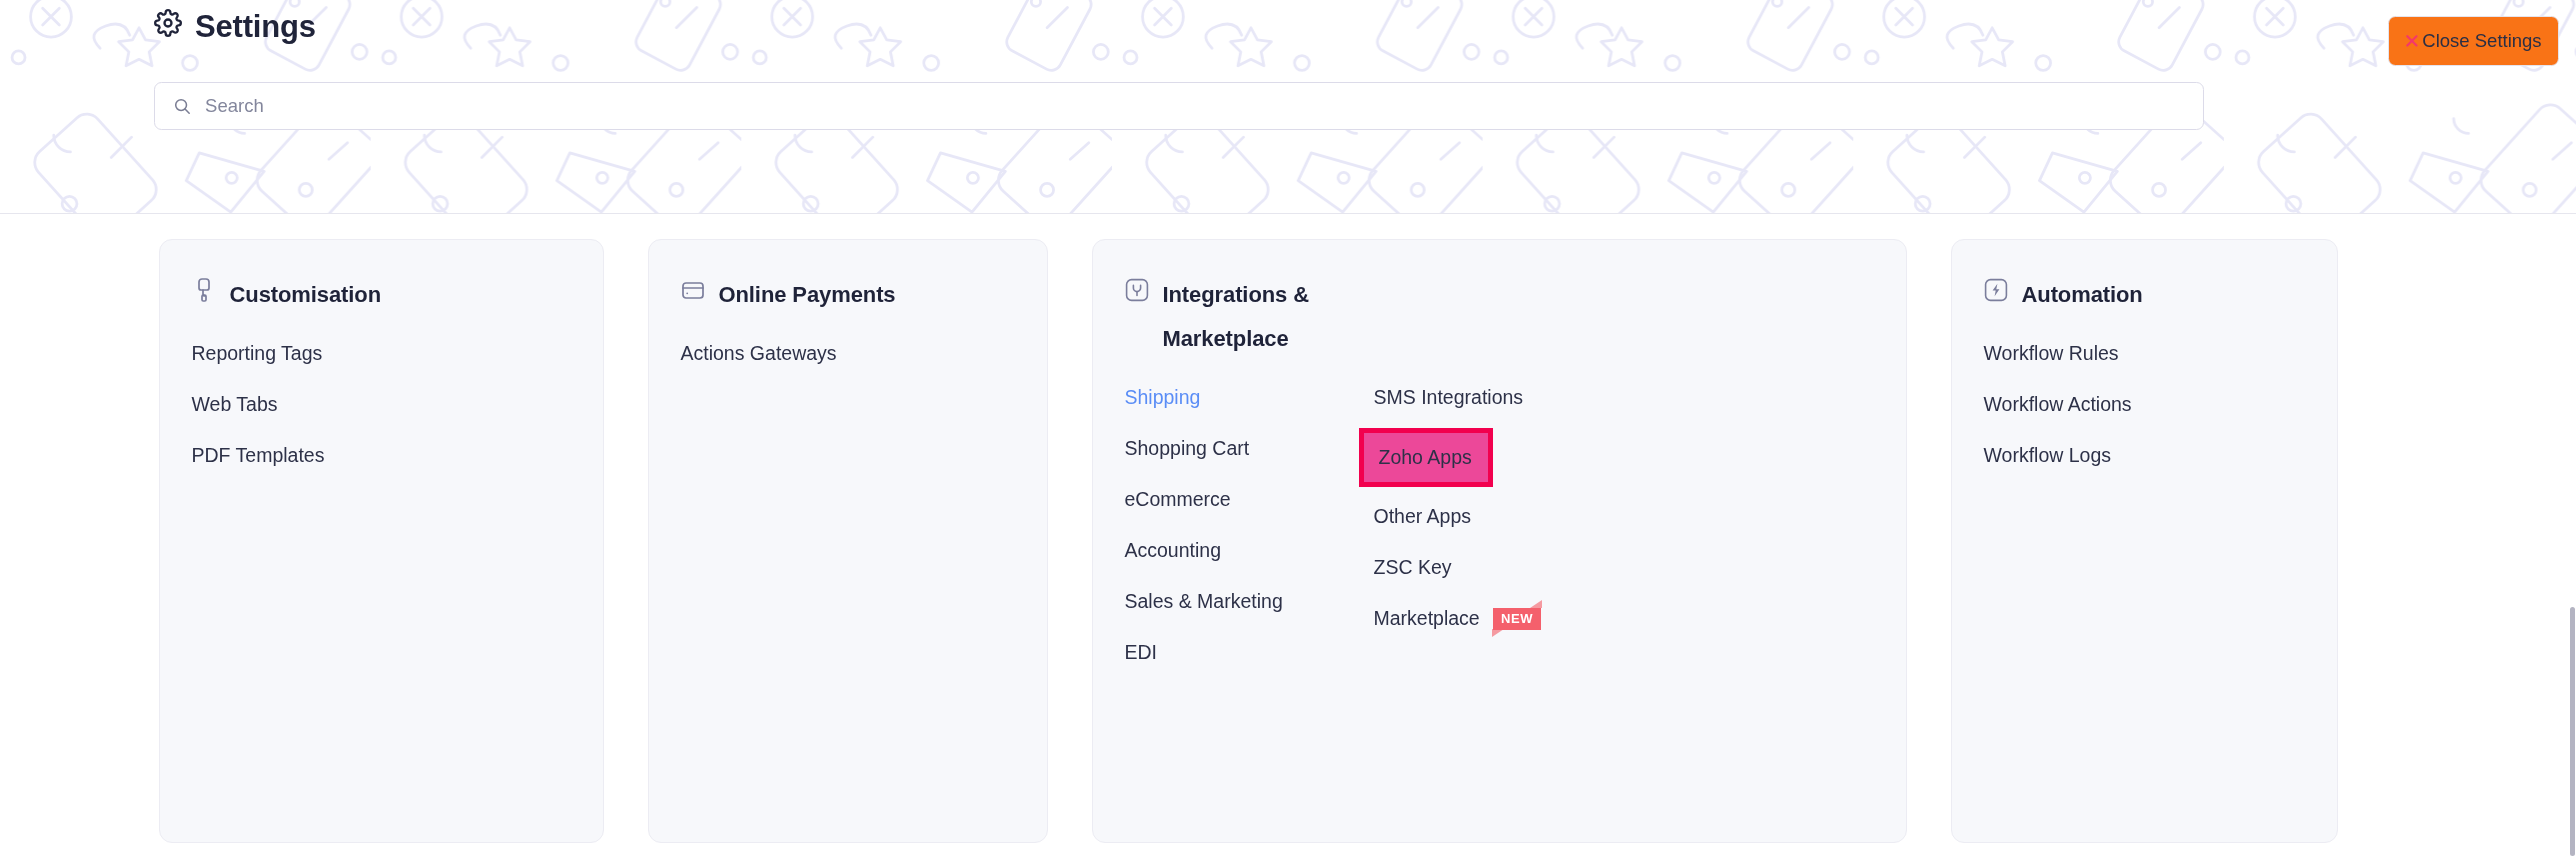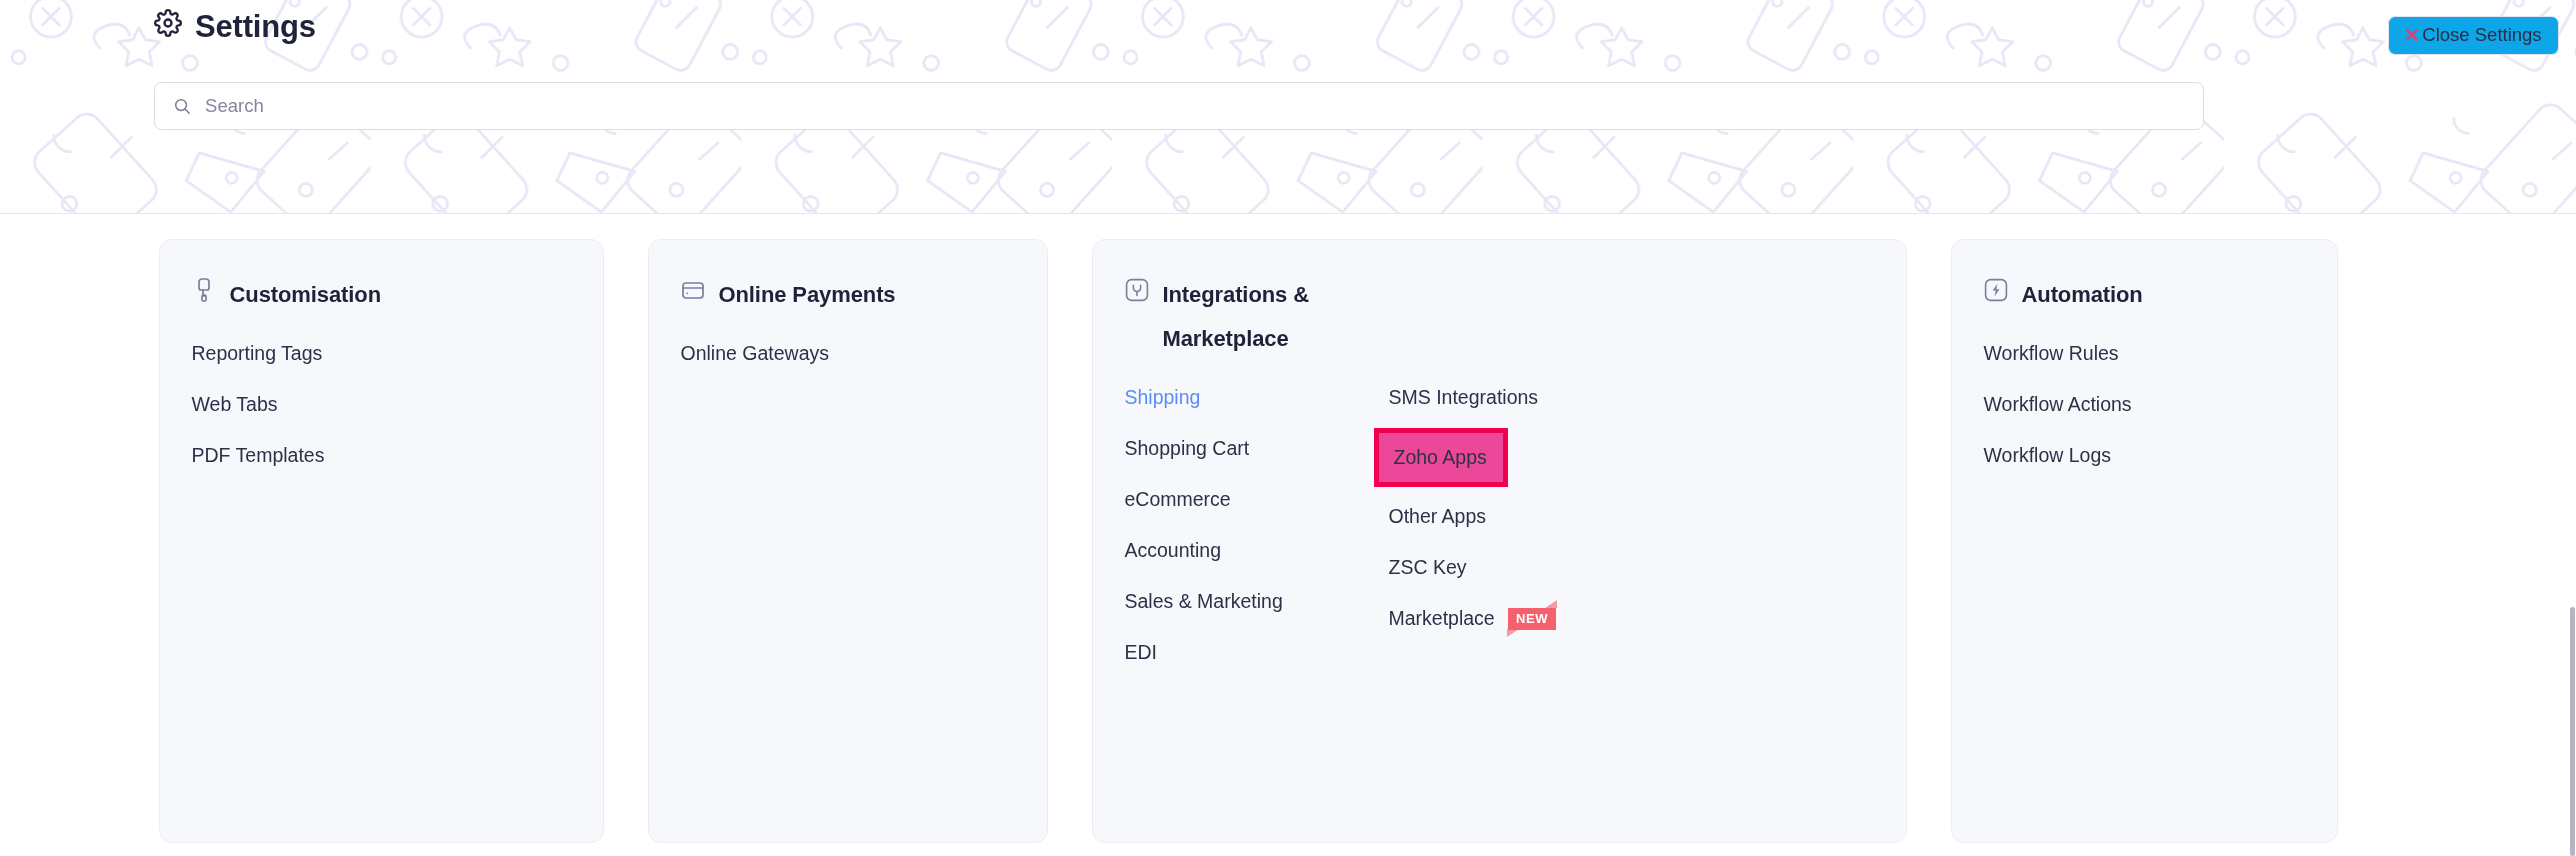--- a/index.html
+++ b/index.html
@@ -46,26 +46,26 @@
     font-size: 31px;
     font-weight: bold;
     color: #20243a;
     letter-spacing: -0.2px;
     line-height: 35px;
   }
 
   .close-settings-btn {
     position: absolute;
     top: 15.8px; right: 16.7px;
-    height: 39px;
+    height: 50px;
     display: flex;
     align-items: center;
     gap: 3px;
     padding: 0 16.7px 0 15px;
-    background: #0ea5e9;
+    background: #f97316;
     border: 0.9px solid #e4e4ee;
     border-radius: 7.4px;
     cursor: pointer;
     font-family: "Liberation Sans", sans-serif;
   }
   .close-x-icon { display: block; width: 15.8px; height: 15.8px; flex: none; }
   .close-settings-label { font-size: 18.5px; color: #2b2f45; line-height: 22px; white-space: nowrap; }
 
   .search-wrap {
     position: absolute;
@@ -154,21 +154,21 @@
     padding: 13px 0;
     cursor: pointer;
     text-decoration: none;
     display: block;
   }
   .card-link.active { color: #5a8df6; }
 
   
   .int-cols { display: flex; gap: 0; }
   .int-col { width: 248px; }
-  .int-col.col-right { margin-left: 16px; width: 389px; }
+  .int-col.col-right { margin-left: 1px; width: 389px; }
 
   .link-row { display: flex; align-items: center; }
 
   .highlight-box {
     display: inline-block;
     border: 5.6px solid #f2004e;
     background: #ec4899;
     padding: 3.7px 16.7px 3.7px 15px;
     margin: 4.6px 0 4.6px -15px;
   }
@@ -312,21 +312,21 @@
       <div class="card card-payments">
         <div class="card-head">
           <svg class="card-head-icon" viewBox="0 0 24 24" fill="none" stroke="#7b7e9c" stroke-width="1.7" stroke-linecap="round" stroke-linejoin="round" xmlns="http://www.w3.org/2000/svg">
             <rect x="2" y="5" width="20" height="15" rx="3"></rect>
             <path d="M2 10 h20"></path>
             <circle cx="6.2" cy="15.3" r="0.9" fill="#7b7e9c" stroke="none"></circle>
           </svg>
           <div class="card-title">Online Payments</div>
         </div>
         <div class="card-links">
-          <a class="card-link">Online Gateways</a>
+          <a class="card-link">Actions Gateways</a>
         </div>
       </div>
 
       <div class="card card-integrations">
         <div class="card-head">
           <svg class="card-head-icon" viewBox="0 0 24 24" fill="none" stroke="#7b7e9c" stroke-width="1.6" stroke-linecap="round" stroke-linejoin="round" xmlns="http://www.w3.org/2000/svg">
             <rect x="1.6" y="1.6" width="20.8" height="20.8" rx="5"></rect>
             <path d="M8.4 7.4 v2.6 a3.6 3.6 0 0 0 7.2 0 V7.4"></path>
             <path d="M12 13.8 v3.6"></path>
           </svg>

